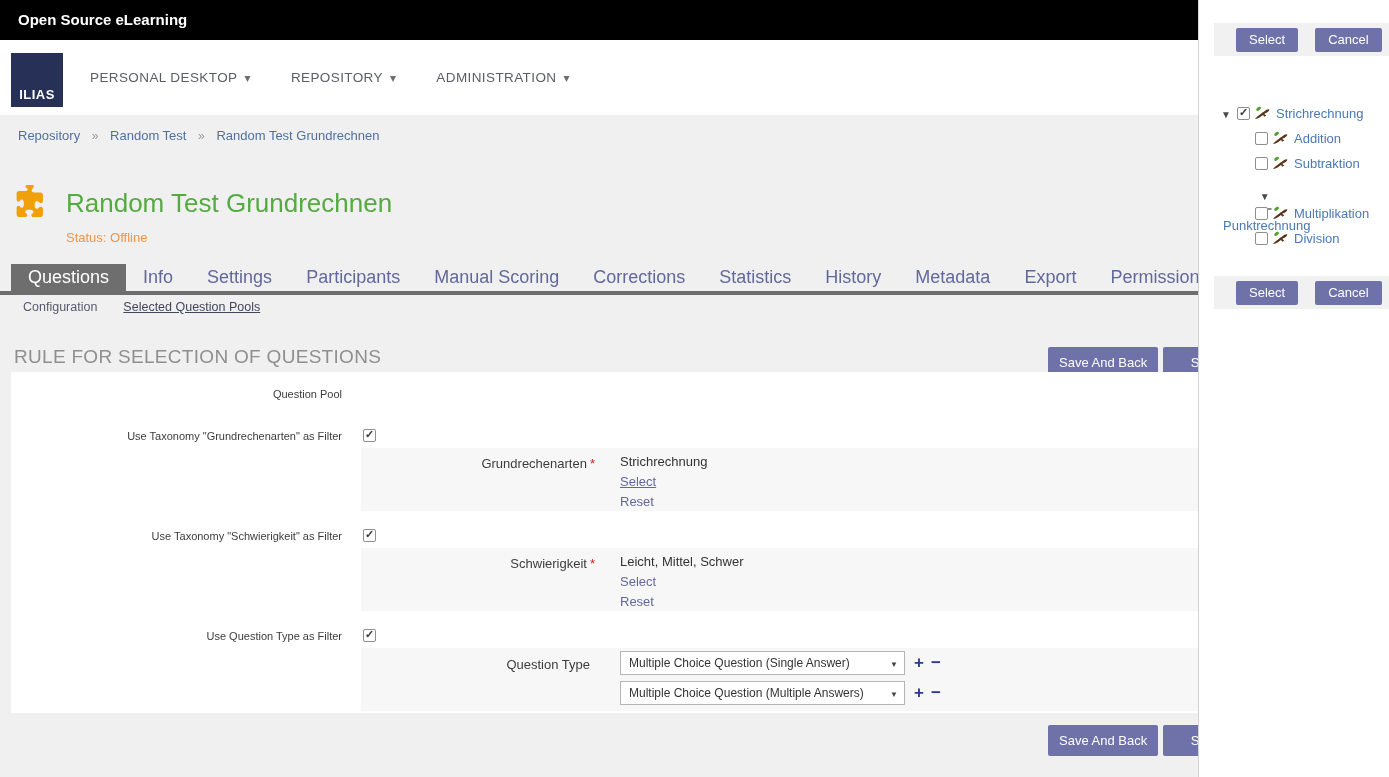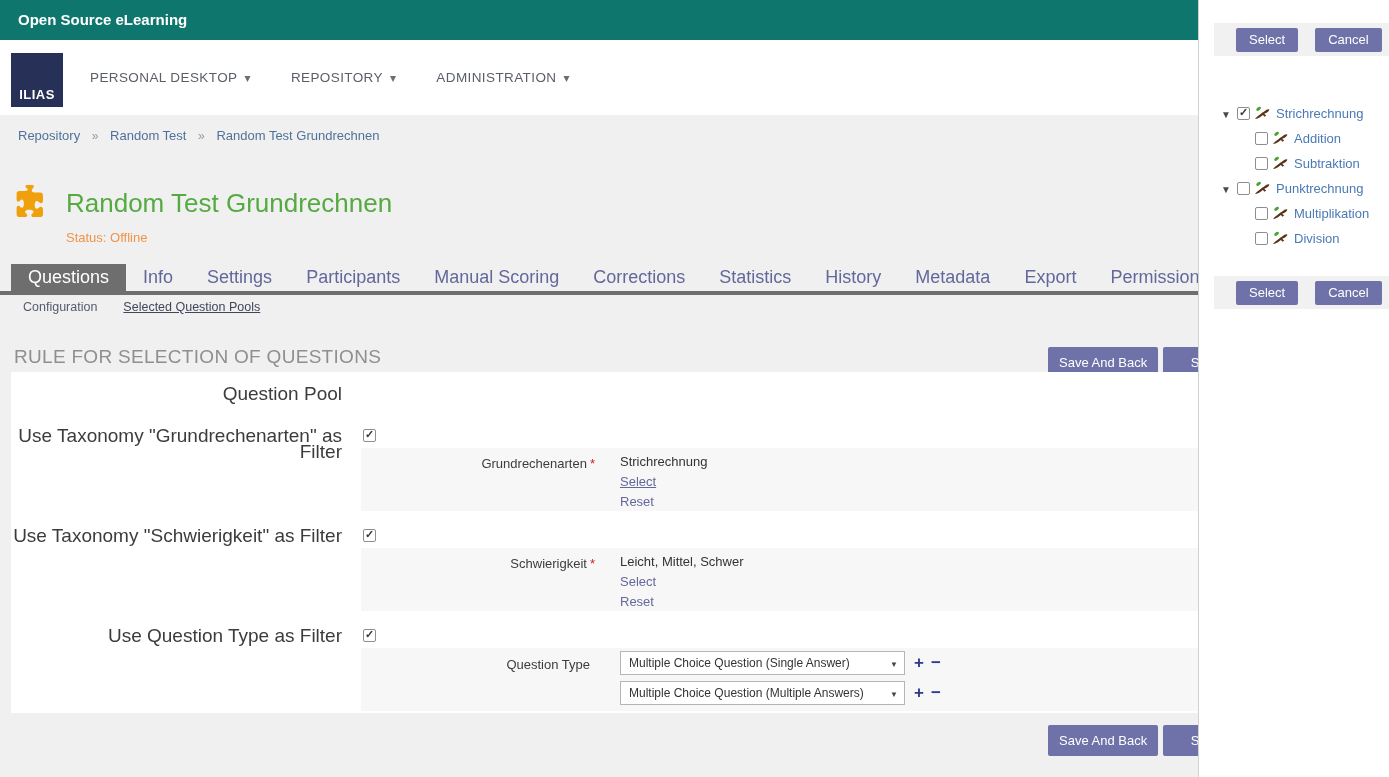--- a/index.html
+++ b/index.html
@@ -1,20 +1,20 @@
 <!DOCTYPE html>
 <html><head>
 <meta charset="utf-8">
 <style>
   * { margin:0; padding:0; box-sizing:border-box; }
   body { font-family:"Liberation Sans", sans-serif; }
   .page { position:relative; width:1389px; height:777px; background:#f0f0f0; overflow:hidden; }
 
   
-  .topbar { position:absolute; left:0; top:0; width:100%; height:40px; background:#0f766e;
+  .topbar { position:absolute; left:0; top:0; width:100%; height:40px; background:#000000;
             color:#fff; font-weight:bold; font-size:15px; line-height:40px; padding-left:18px; }
 
   
   .header { position:absolute; left:0; top:40px; width:100%; height:75px; background:#fff; }
   .logo { position:absolute; left:11px; top:13px; width:52px; height:54px; background:#273157;
           color:#fff; font-weight:bold; font-size:13px; letter-spacing:.5px;
           display:flex; align-items:flex-end; justify-content:center; padding-bottom:5px; cursor:pointer; }
   .nav { position:absolute; left:90px; top:0; height:75px; display:flex; align-items:center; gap:40px; }
   .nav-item { font-size:13.5px; color:#5a5f66; letter-spacing:.4px; cursor:pointer; display:flex; align-items:center; }
   .caret-icon { margin-left:7px; }
@@ -47,21 +47,21 @@
   .btn { background:#6e72a9; color:#fff; font-size:13px; height:31px; line-height:25px;
          padding:0 11px; border-radius:2px; border:none; cursor:pointer; white-space:nowrap;
          font-family:inherit; display:inline-block; }
   .btn.clipped { width:110px; overflow:hidden; }
   .actions-top    { position:absolute; left:1048px; top:347px; display:flex; gap:5px; }
   .actions-bottom { position:absolute; left:1048px; top:725px; display:flex; gap:5px; }
   .btn.small { height:24px; line-height:24px; padding:0 13px; }
 
   
   .form-panel { position:absolute; left:11px; top:372px; right:0; height:341px; background:#fff; }
-  .row-label { position:absolute; left:0; width:331px; text-align:right; font-size:19px; color:#3c3c3c; line-height:16px; }
+  .row-label { position:absolute; left:0; width:331px; text-align:right; font-size:11px; color:#3c3c3c; line-height:16px; }
   .row-value { position:absolute; left:350px; font-size:13.5px; color:#333; line-height:16px; }
   .checkbox { display:inline-block; width:13px; height:13px; border:1px solid #8e8e8e; border-radius:2px;
               background:#fff; position:relative; cursor:pointer; vertical-align:middle; }
   .checkbox.checked::after { content:"✓"; position:absolute; left:1px; top:-2px; font-size:11px;
                              color:#3a3a3a; font-weight:bold; }
   .cb-pos { position:absolute; left:352px; }
 
   .subpanel { position:absolute; left:350px; right:0; height:63px; background:#f7f7f7; display:flex; }
   .sp-label { width:234px; text-align:right; padding-top:8px; font-size:13px; color:#3c3c3c; }
   .sp-label.qt { width:229px; padding-top:9px; }
@@ -268,21 +268,21 @@
           </svg>
         <span class="tree-label">Addition</span>
       </div>
       <div class="tree-row child" style="top:50px;">
         <span class="checkbox"></span>
         <svg class="tax-icon" viewBox="0 0 16 16">
             <use href="#twig-shape"></use>
           </svg>
         <span class="tree-label">Subtraktion</span>
       </div>
-      <div class="tree-row parent" style="top:75px;">
+      <div class="tree-row parent" style="top:85px;flex-direction:column;">
         <span class="expander-icon"></span>
         <span class="checkbox"></span>
         <svg class="tax-icon" viewBox="0 0 16 16">
             <use href="#twig-shape"></use>
           </svg>
         <span class="tree-label">Punktrechnung</span>
       </div>
       <div class="tree-row child" style="top:100px;">
         <span class="checkbox"></span>
         <svg class="tax-icon" viewBox="0 0 16 16">

